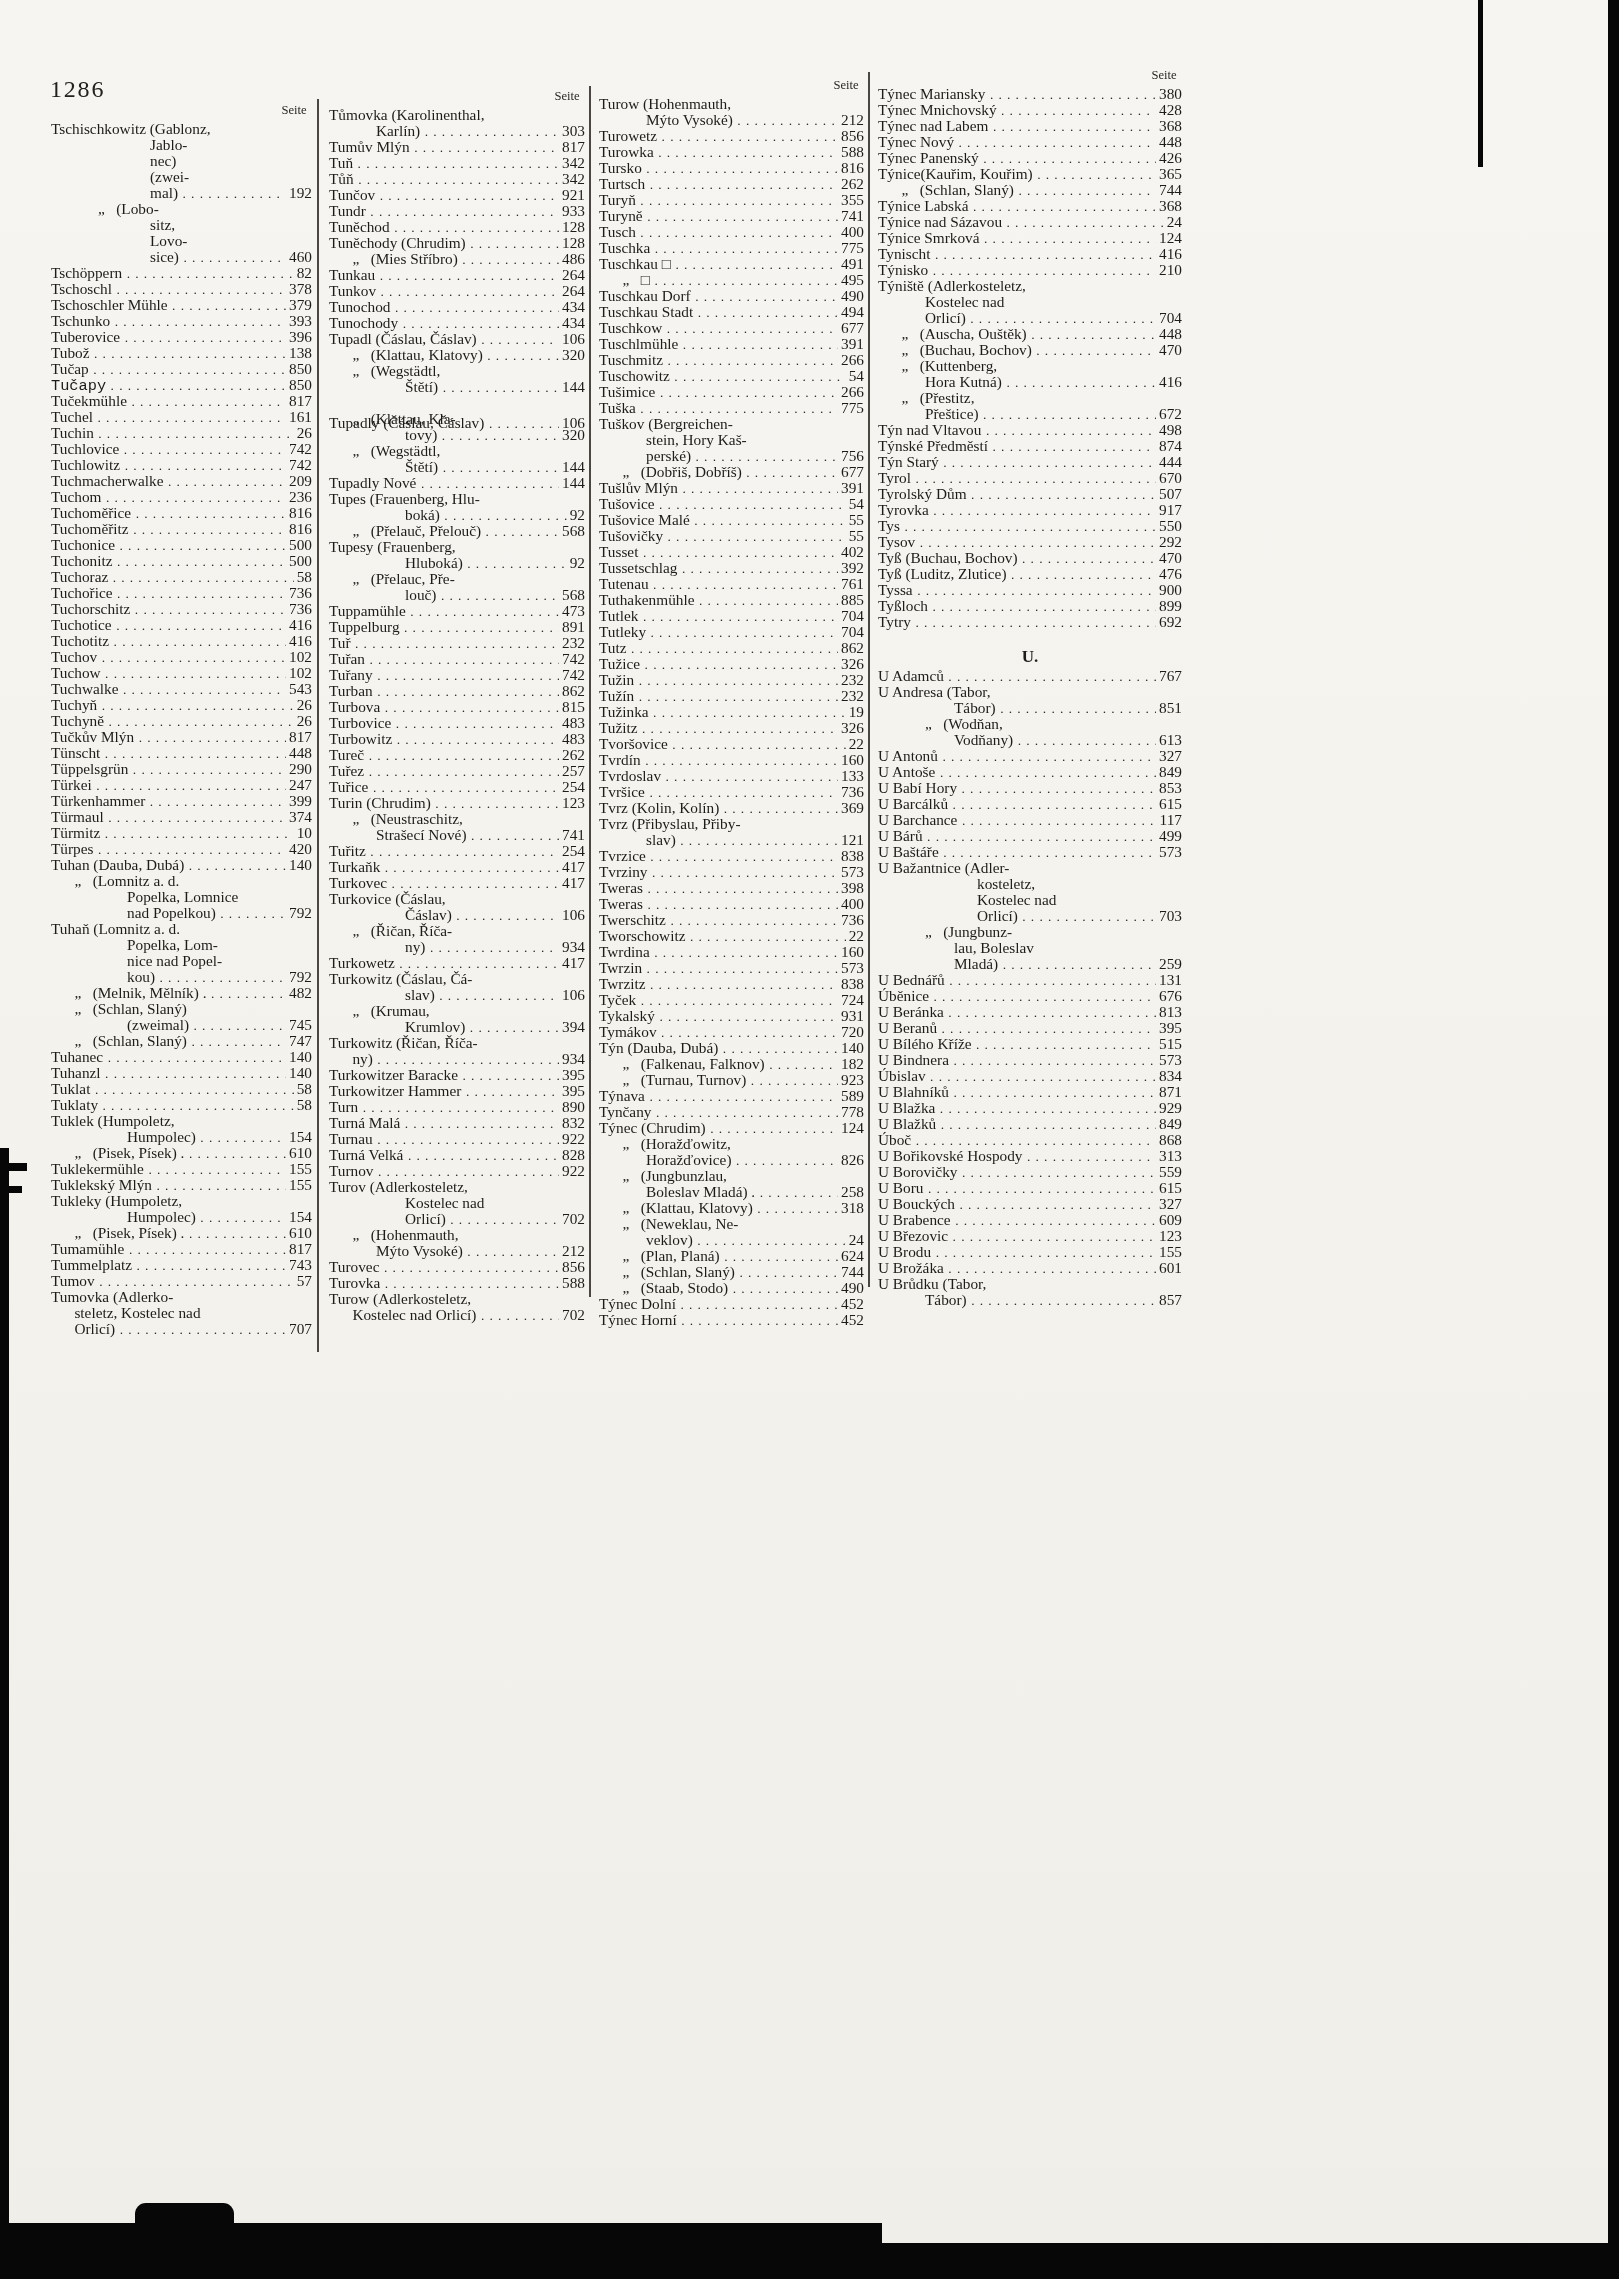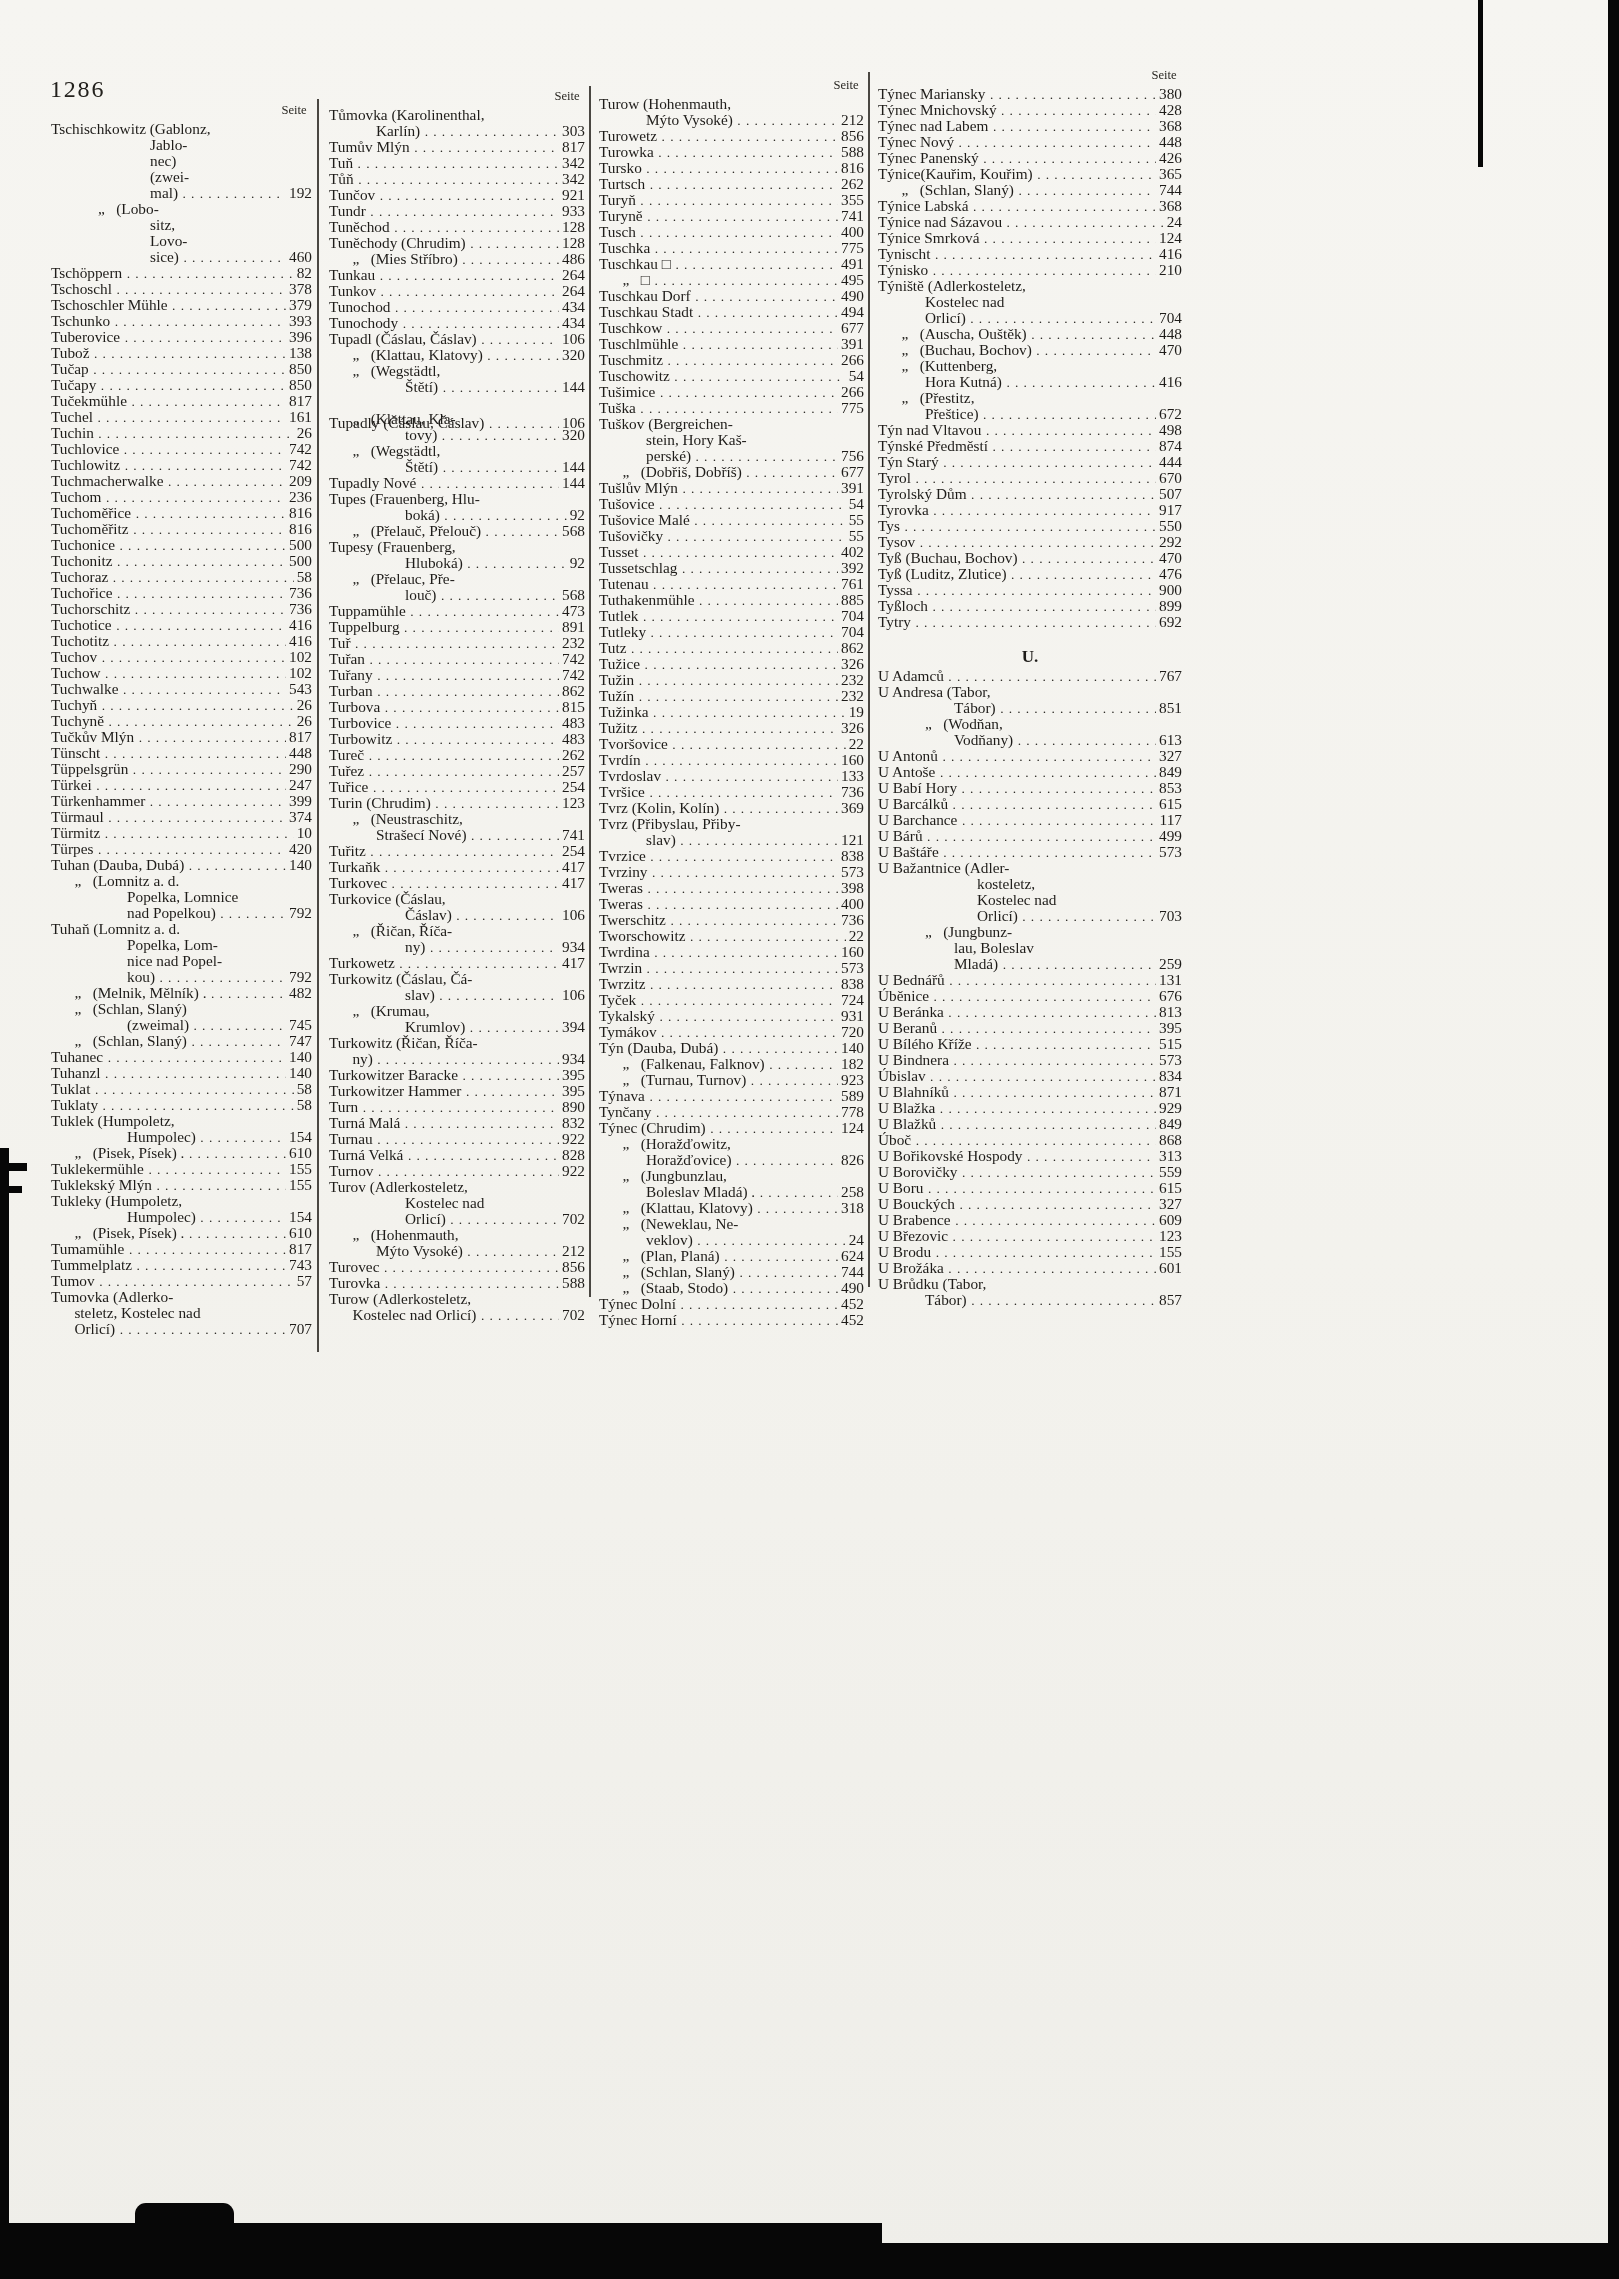--- a/index.html
+++ b/index.html
@@ -104,21 +104,21 @@
       <span class="nm" style="padding-left: 0px;">Tubož</span>
       <span class="ld"></span>
       <span class="pg">138</span>
     </div>
     <div class="line">
       <span class="nm" style="padding-left: 0px;">Tučap</span>
       <span class="ld"></span>
       <span class="pg">850</span>
     </div>
     <div class="line">
-      <span class="nm" style="padding-left: 0px;">Tučapy</span>
+      <span class="nm" style="padding-left: 0px; font-family: Liberation Mono, monospace;">Tučapy</span>
       <span class="ld"></span>
       <span class="pg">850</span>
     </div>
     <div class="line">
       <span class="nm" style="padding-left: 0px;">Tučekmühle</span>
       <span class="ld"></span>
       <span class="pg">817</span>
     </div>
     <div class="line">
       <span class="nm" style="padding-left: 0px;">Tuchel</span>

